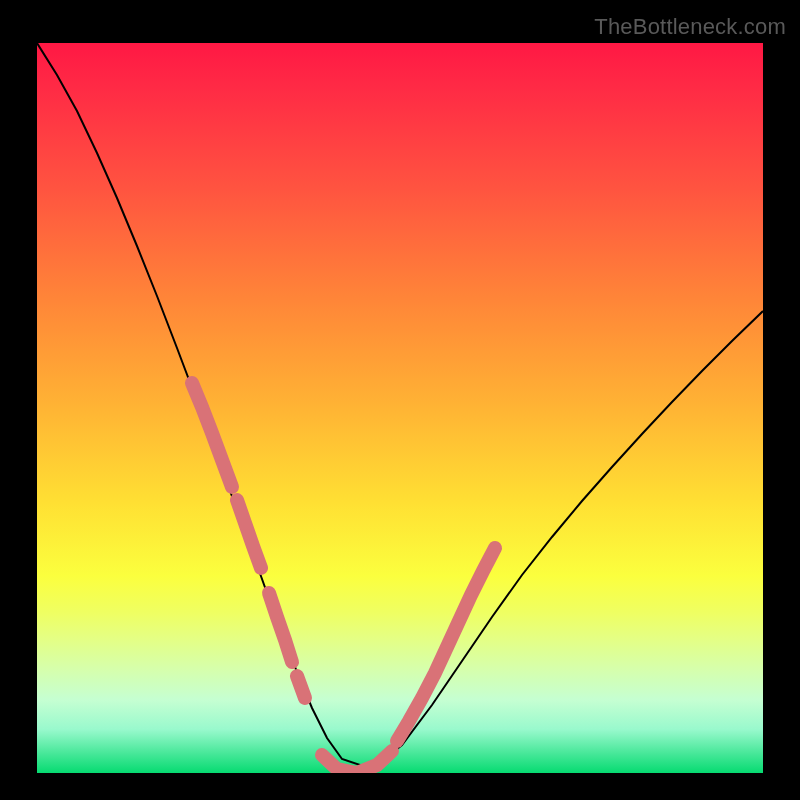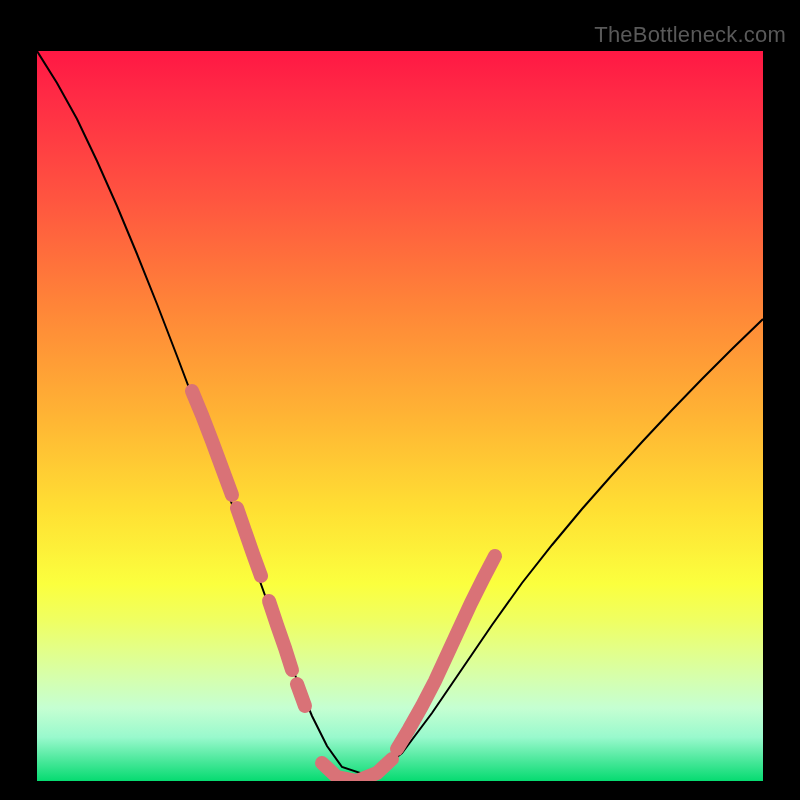--- a/index.html
+++ b/index.html
@@ -7,21 +7,21 @@
     padding: 0;
     width: 800px;
     height: 800px;
     background: #000;
     overflow: hidden;
     font-family: Arial, Helvetica, sans-serif;
   }
   .frame {
     position: absolute;
     left: 0;
-    top: 16px;
+    top: 8px;
     width: 800px;
     height: 764px;
     background: #000;
   }
   .plot-area {
     position: absolute;
     left: 37px;
     top: 35px;
     width: 726px;
     height: 730px;

